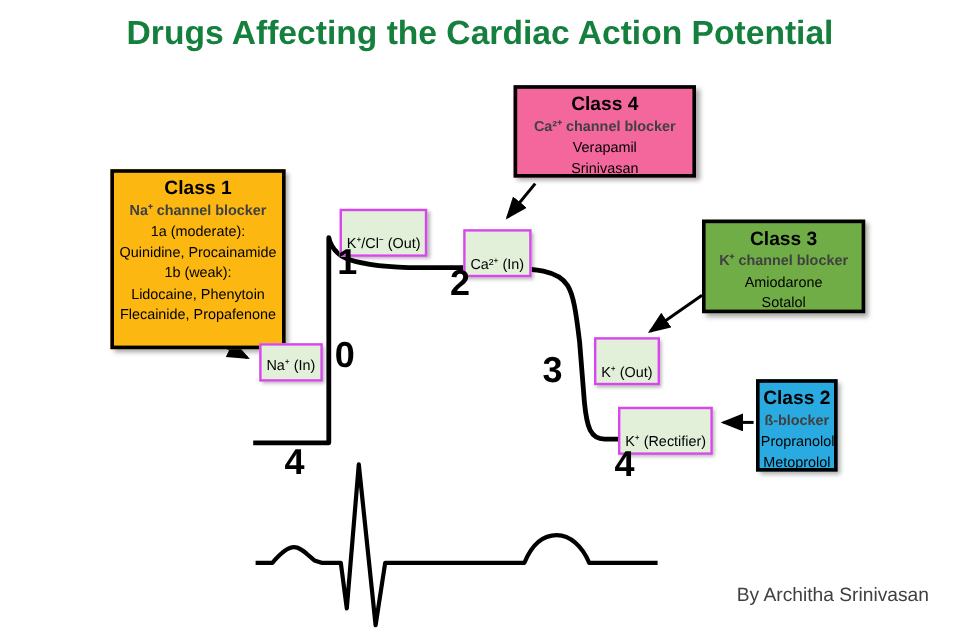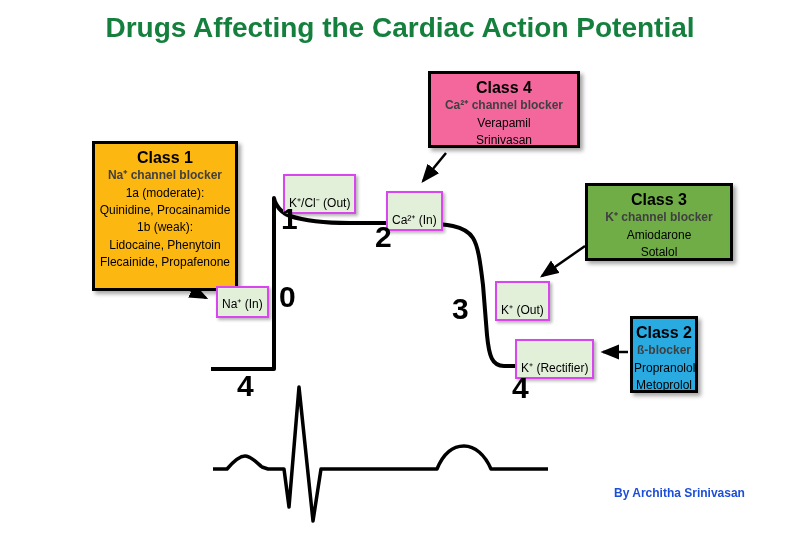--- a/index.html
+++ b/index.html
@@ -15,21 +15,21 @@
   
   .cbox{
     position:absolute;border:3px solid #000;text-align:center;
     padding:4px 1px;box-sizing:border-box;box-shadow:3px 3px 4px rgba(0,0,0,0.35);
   }
   .cbox .cb-title{font-size:16px;font-weight:bold;color:#000;line-height:1.2;}
   .cbox .cb-sub{font-size:12px;font-weight:bold;color:#404040;line-height:1.45;}
   .cbox .cb-line{font-size:12px;color:#000000;line-height:1.45;white-space:nowrap;}
   .cbox.c1{left:92px;top:117px;width:146px;height:150px;background:#FCB811;margin-top:24px;}
   .cbox.c4{left:428px;top:71px;width:152px;height:77px;background:#F4679D;}
-  .cbox.c3{left:585px;top:183px;width:148px;height:78px;background:#70AD47;}
+  .cbox.c3{left:585px;top:183px;width:136px;height:78px;background:#70AD47;}
   .cbox.c2{left:630px;top:316px;width:68px;height:77px;background:#29ABE2;}
   
   .ion{
     position:absolute;background:#E2EFD9;border:2px solid #d946ef;
     font-size:12px;color:#000;padding:18px 4px;white-space:nowrap;
     box-shadow:2px 2px 3px rgba(0,0,0,0.3);box-sizing:border-box;
   }
   .ion.kcl{left:283px;top:174px;height:23px;}
   .ion.ca{left:386px;top:191px;height:21px;}
   .ion.na{left:216px;top:286px;height:32px;padding-top:7px;}
@@ -37,21 +37,21 @@
   .ion.krect{left:515px;top:339px;height:21px;}
   
   .phase{
     position:absolute;font-size:30px;font-weight:bold;color:#000;line-height:1;
   }
   .p1{left:281px;top:204px;} .p2{left:375px;top:222px;}
   .p0{left:279px;top:282px;} .p3{left:452px;top:294px;}
   .p4l{left:237px;top:371px;} .p4r{left:512px;top:373px;}
   
   .credit{
-    position:absolute;left:614px;top:485px;font-size:12px;color:#1d4ed8;line-height:1.45;font-weight:bold;
+    position:absolute;left:614px;top:485px;font-size:16px;color:#404040;line-height:1.45;
   }
 </style>
 </head>
 <body>
 
 <div class="canvas">
 
   <div class="title">Drugs Affecting the Cardiac Action Potential</div>
 
   <svg class="layer" width="800" height="537" viewBox="0 0 800 537">

